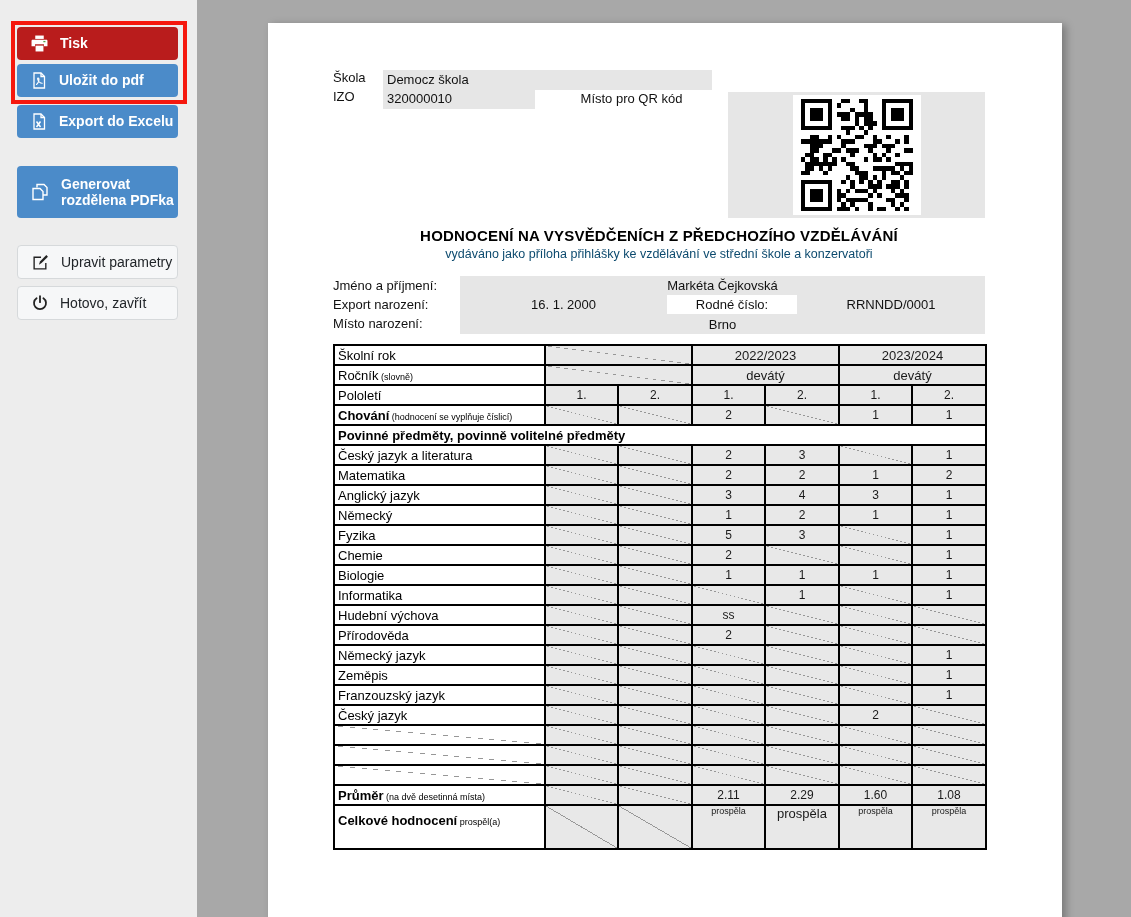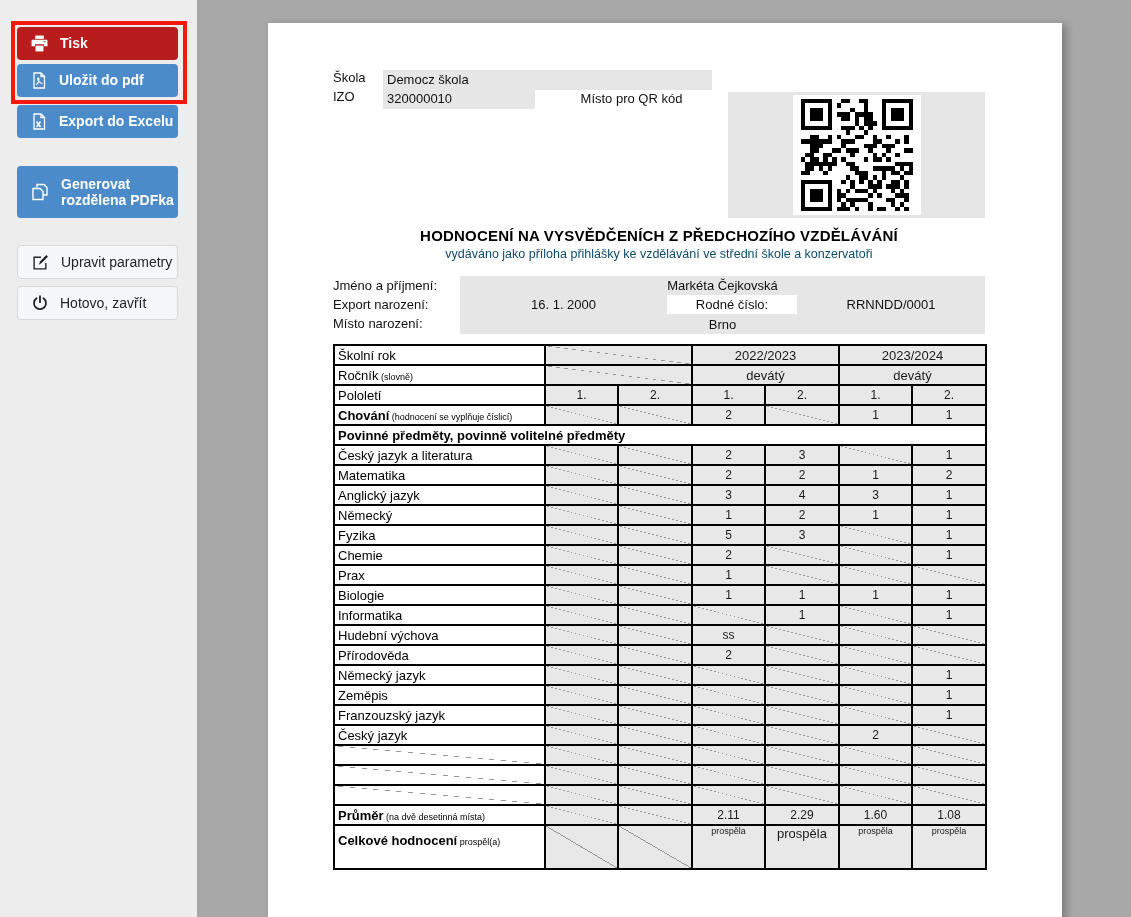--- a/index.html
+++ b/index.html
@@ -441,29 +441,20 @@
         <tr>
           <td class="lbl">Chemie</td>
           <td class="val diag"></td>
           <td class="val diag"></td>
           <td class="val">2</td>
           <td class="val diag"></td>
           <td class="val diag"></td>
           <td class="val">1</td>
         </tr>
         <tr>
-          <td class="lbl">Prax</td>
-          <td class="val diag"></td>
-          <td class="val diag"></td>
-          <td class="val">1</td>
-          <td class="val diag"></td>
-          <td class="val diag"></td>
-          <td class="val diag"></td>
-        </tr>
-        <tr>
           <td class="lbl">Biologie</td>
           <td class="val diag"></td>
           <td class="val diag"></td>
           <td class="val">1</td>
           <td class="val">1</td>
           <td class="val">1</td>
           <td class="val">1</td>
         </tr>
         <tr>
           <td class="lbl">Informatika</td>

